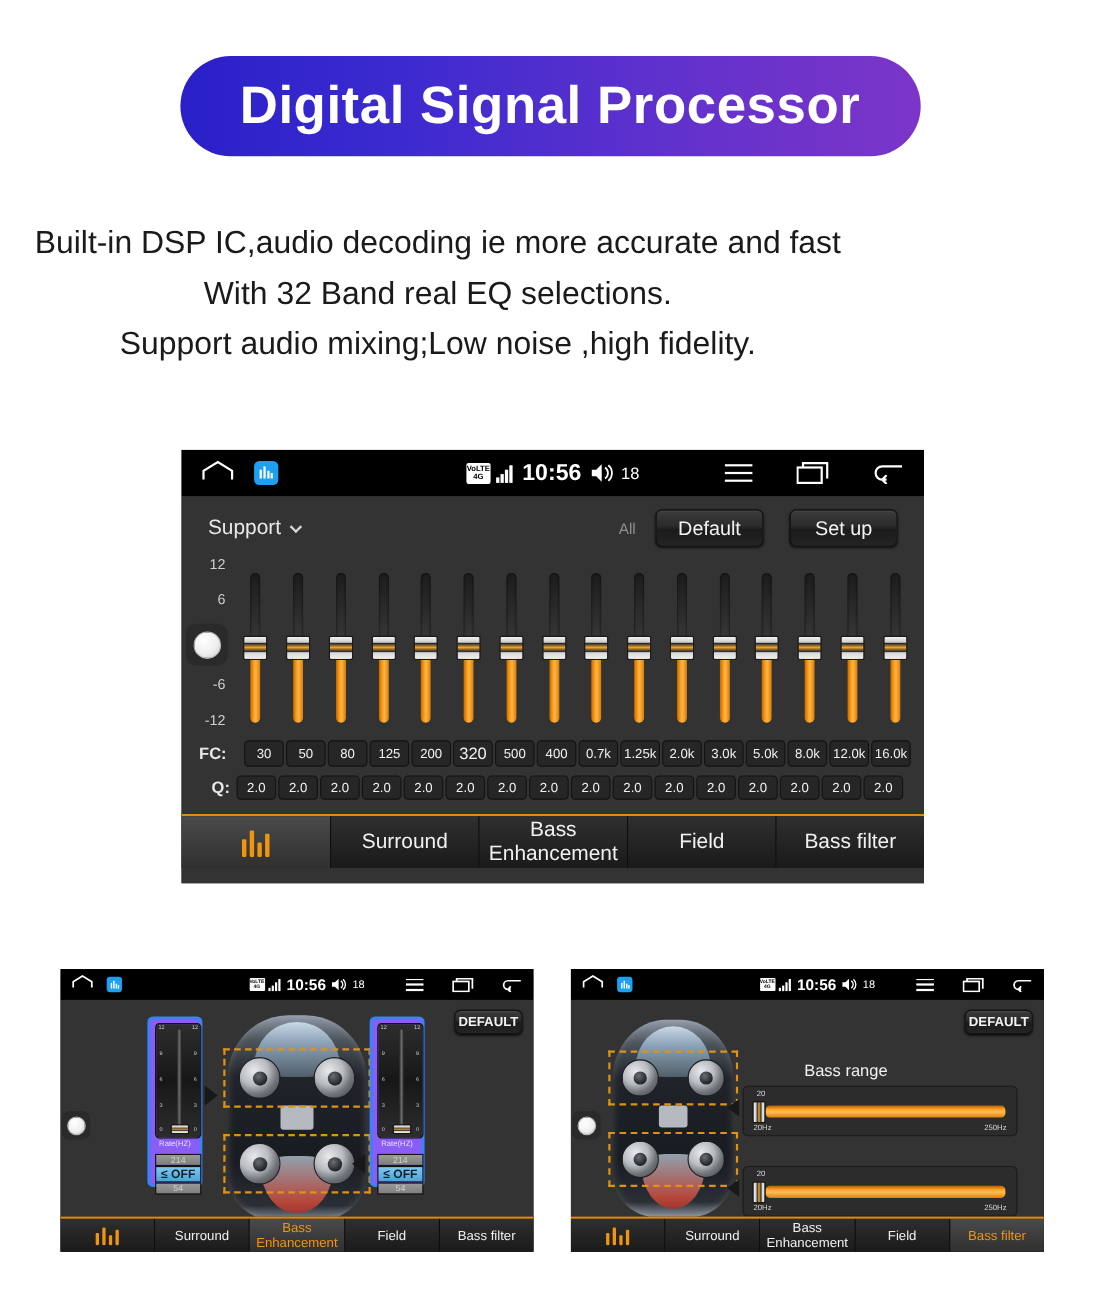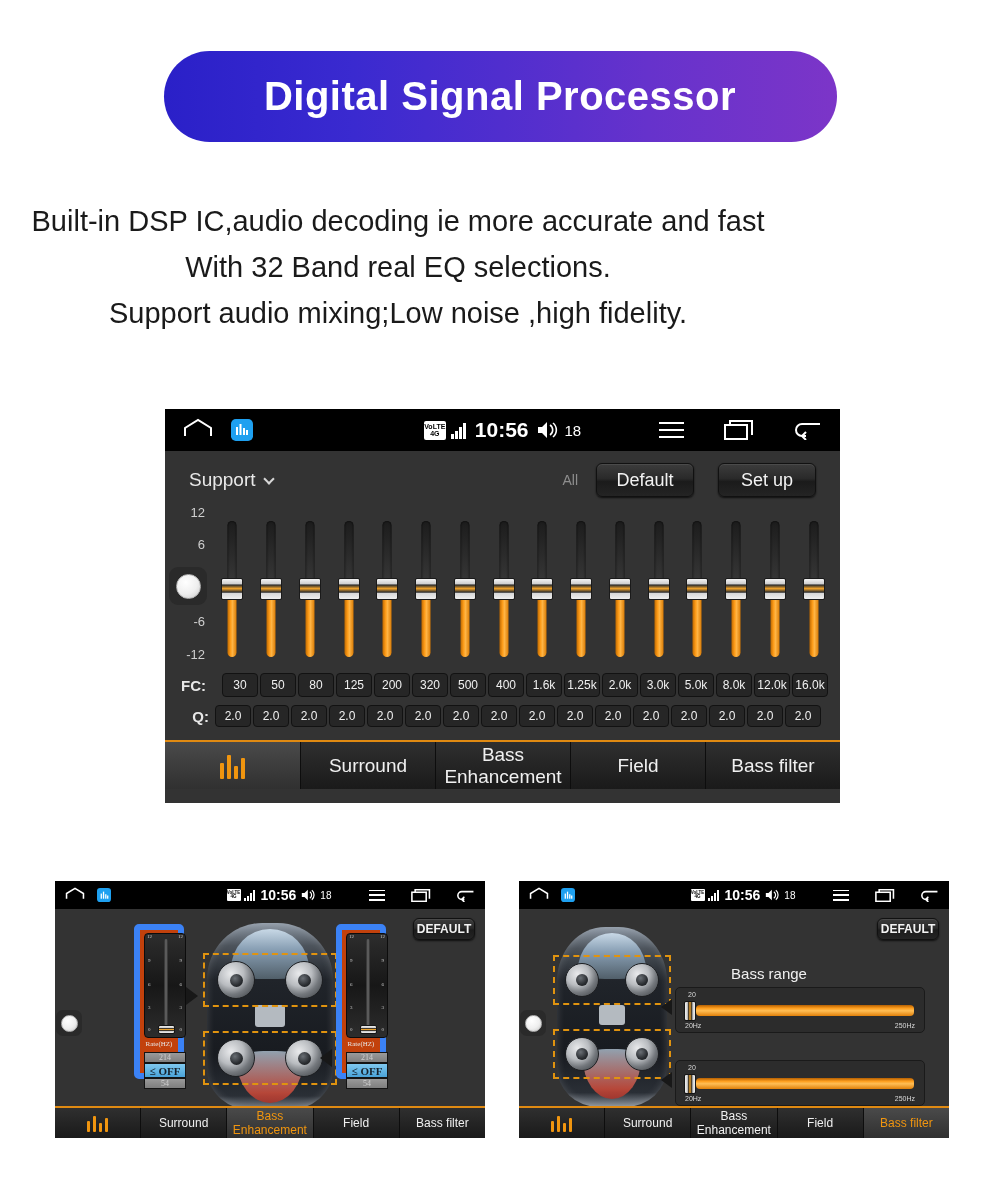--- a/index.html
+++ b/index.html
@@ -14,21 +14,21 @@
 
   
   .banner-wrap { width:1000px; padding-top:51px; display:flex; justify-content:center; }
   .banner {
     width:673px; height:91px;
     border-radius:46px;
     background:linear-gradient(to right,#2a20c8 0%,#3a2ad0 28%,#6632cc 72%,#7c35c8 100%);
     display:flex; align-items:center; justify-content:center;
   }
   .banner-title {
-    color:#ffffff; font-size:40px; font-weight:bold;
+    color:#ffffff; font-size:48px; font-weight:bold;
     letter-spacing:0.5px; font-family:"Liberation Sans", sans-serif;
   }
 
   
   .desc { width:796px; text-align:center; margin-top:56px; color:#1a1a1a; }
   .desc div { font-size:29px; line-height:46px; font-family:"Liberation Sans", sans-serif; }
 
   
   .screen { position:absolute; background:#000; overflow:hidden; }
 
@@ -143,21 +143,21 @@
     display:flex; align-items:center; justify-content:center;
   }
   .spk b {
     display:block; border-radius:50%;
     background:radial-gradient(circle at 38% 34%, #6a6f75 0%, #2a2d31 60%, #121416 100%);
   }
   .dashsel { position:absolute; border:2px dashed #e0930f; }
   .arrowL { position:absolute; width:0; height:0; }
 
   
-  .vslider { position:absolute; background:#c2410c; border-radius:5px; border:6px solid #3b82f6;font-family:Liberation Serif, serif; }
+  .vslider { position:absolute; background:#8b5cf6; border-radius:5px; border:3px solid #3b82f6; }
   .vscale {
     position:absolute; border-radius:4px;
     background:linear-gradient(to bottom,#2d2d2d 0%,#171717 50%,#2d2d2d 100%);
     border:1px solid #0c0c0c;
   }
   .vrail { position:absolute; background:linear-gradient(to right,#2a2a2a,#6a6a6a,#2a2a2a); border-radius:2px; }
   .vtick { position:absolute; color:#cfcfcf; }
   .vhandle {
     position:absolute; border-radius:2px; border:1px solid #151515;
     background:linear-gradient(to bottom,#efefef 0%,#cccccc 26%,#2b2b2b 34%,#eba22c 50%,#2b2b2b 66%,#cccccc 76%,#efefef 100%);
@@ -364,24 +364,24 @@
     </div>
 
     <div class="datarow" style="height:32px; padding:0 10px;">
       <span class="rowlabel" style="width:34px;font-size:15px;">FC:</span>
       <span class="cells" id="fcCells" style="margin-left:16px;">
           <span class="cell" style="width: 36px; height: 24px; font-size: 12px; margin-right: 2px;">30</span>
           <span class="cell" style="width: 36px; height: 24px; font-size: 12px; margin-right: 2px;">50</span>
           <span class="cell" style="width: 36px; height: 24px; font-size: 12px; margin-right: 2px;">80</span>
           <span class="cell" style="width: 36px; height: 24px; font-size: 12px; margin-right: 2px;">125</span>
           <span class="cell" style="width: 36px; height: 24px; font-size: 12px; margin-right: 2px;">200</span>
-          <span class="cell" style="width: 36px; height: 24px; font-size: 12px; margin-right: 2px;">320</span>
+          <span class="cell" style="width: 36px; height: 24px; font-size: 15px; margin-right: 2px;">320</span>
           <span class="cell" style="width: 36px; height: 24px; font-size: 12px; margin-right: 2px;">500</span>
           <span class="cell" style="width: 36px; height: 24px; font-size: 12px; margin-right: 2px;">400</span>
-          <span class="cell" style="width: 36px; height: 24px; font-size: 12px; margin-right: 2px;">1.6k</span>
+          <span class="cell" style="width: 36px; height: 24px; font-size: 12px; margin-right: 2px;">0.7k</span>
           <span class="cell" style="width: 36px; height: 24px; font-size: 12px; margin-right: 2px;">1.25k</span>
           <span class="cell" style="width: 36px; height: 24px; font-size: 12px; margin-right: 2px;">2.0k</span>
           <span class="cell" style="width: 36px; height: 24px; font-size: 12px; margin-right: 2px;">3.0k</span>
           <span class="cell" style="width: 36px; height: 24px; font-size: 12px; margin-right: 2px;">5.0k</span>
           <span class="cell" style="width: 36px; height: 24px; font-size: 12px; margin-right: 2px;">8.0k</span>
           <span class="cell" style="width: 36px; height: 24px; font-size: 12px; margin-right: 2px;">12.0k</span>
           <span class="cell" style="width: 36px; height: 24px; font-size: 12px; margin-right: 2px;">16.0k</span>
         </span>
     </div>
 

